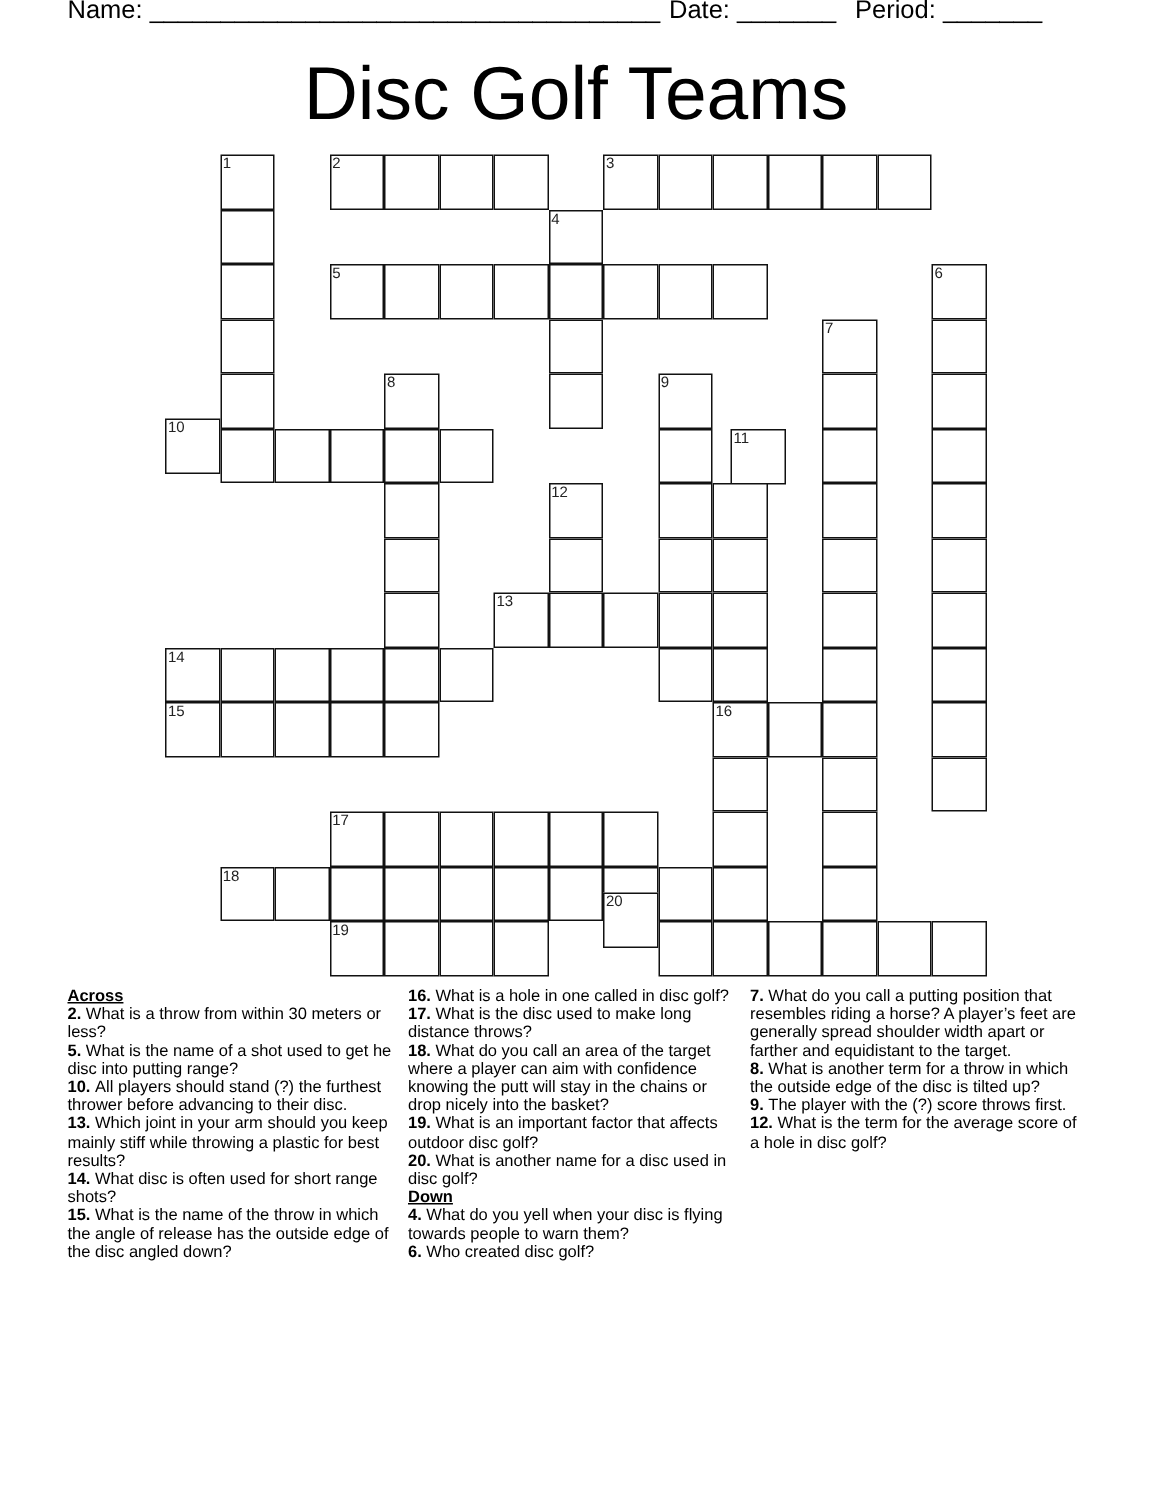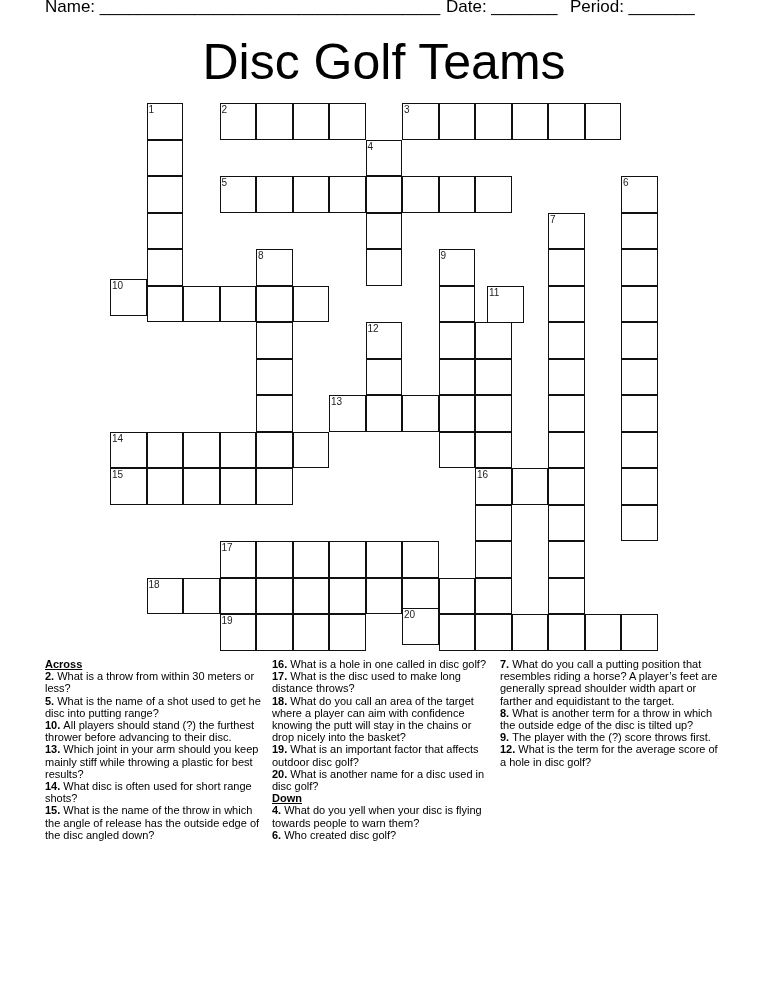--- a/index.html
+++ b/index.html
@@ -105,21 +105,21 @@
     <div class="cell" style="left: 255.5px; top: 474.5px;"></div>
     <div class="cell" style="left: 292px; top: 474.5px;"></div>
     <div class="cell" style="left: 328.5px; top: 474.5px;"></div>
     <div class="cell" style="left: 365px; top: 474.5px;"></div>
     <div class="cell" style="left: 109.5px; top: 511px;">
       <span class="num">19</span>
     </div>
     <div class="cell" style="left: 146px; top: 511px;"></div>
     <div class="cell" style="left: 182.5px; top: 511px;"></div>
     <div class="cell" style="left: 219px; top: 511px;"></div>
-    <div class="cell" style="left: 292px; top: 505px;">
+    <div class="cell" style="left: 292px; top: 492px;">
       <span class="num">20</span>
     </div>
     <div class="cell" style="left: 328.5px; top: 511px;"></div>
     <div class="cell" style="left: 365px; top: 511px;"></div>
     <div class="cell" style="left: 401.5px; top: 511px;"></div>
     <div class="cell" style="left: 438px; top: 511px;"></div>
     <div class="cell" style="left: 474.5px; top: 511px;"></div>
     <div class="cell" style="left: 511px; top: 511px;"></div>
     <div class="cell" style="left: 36.5px; top: 0px;">
       <span class="num">1</span>

